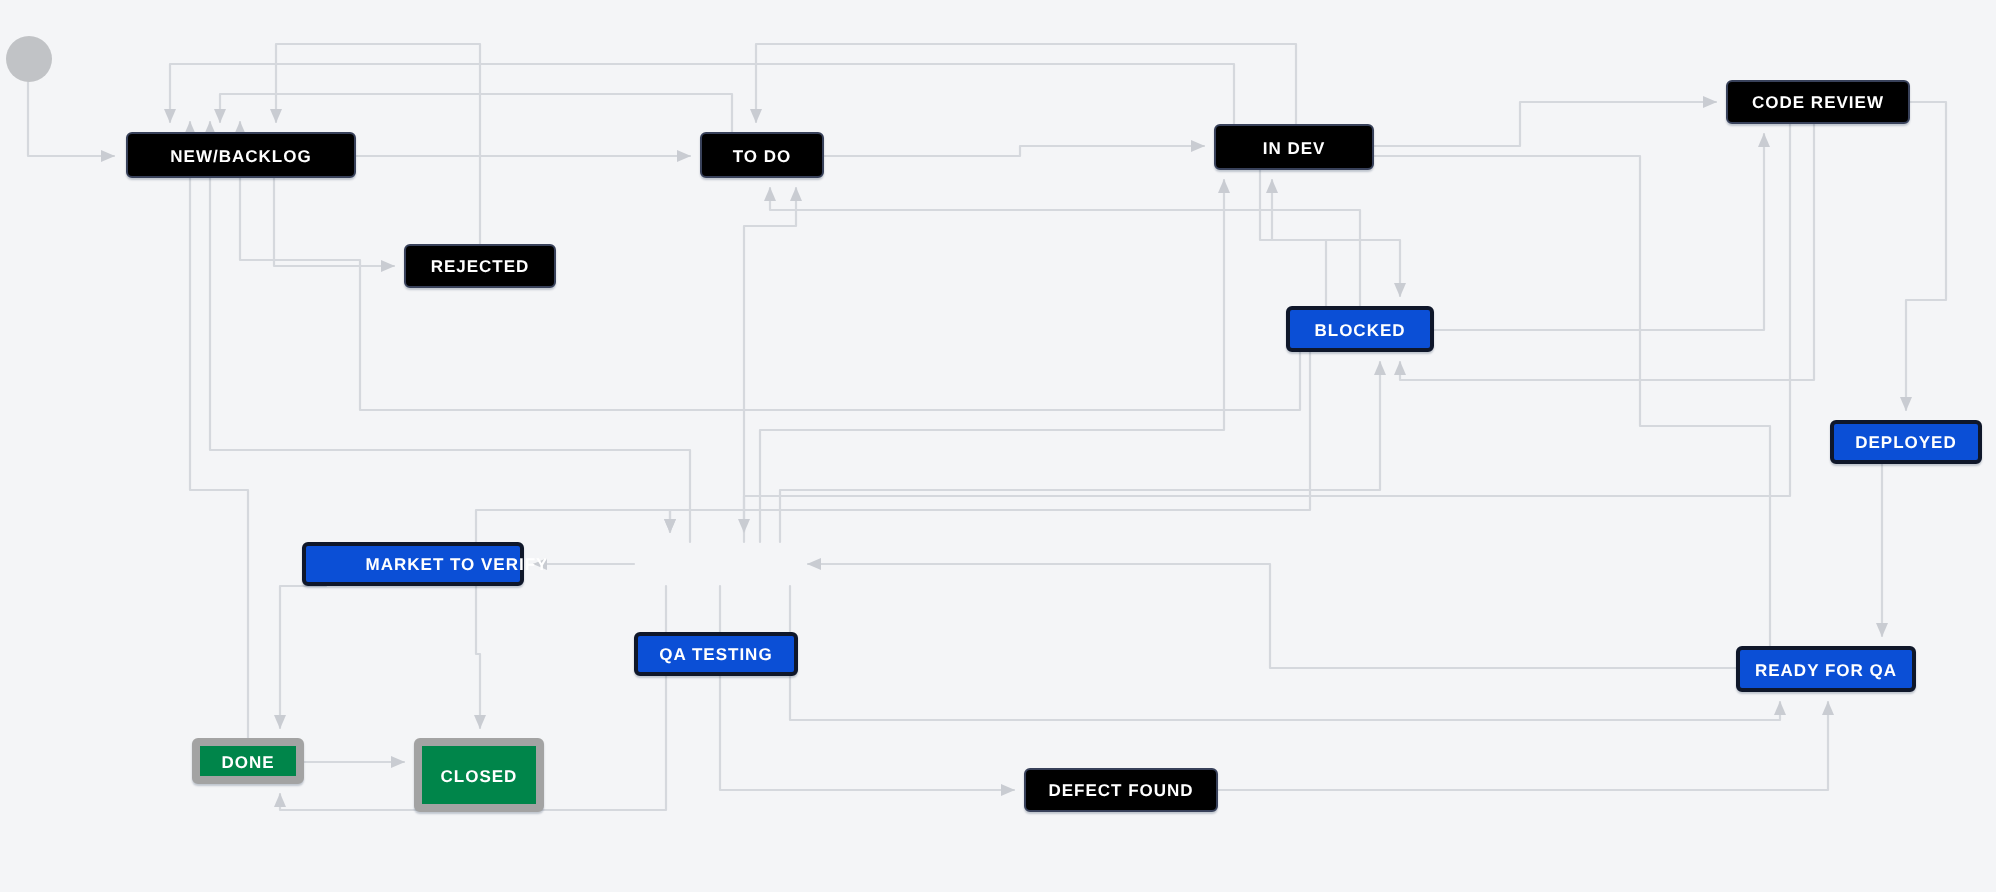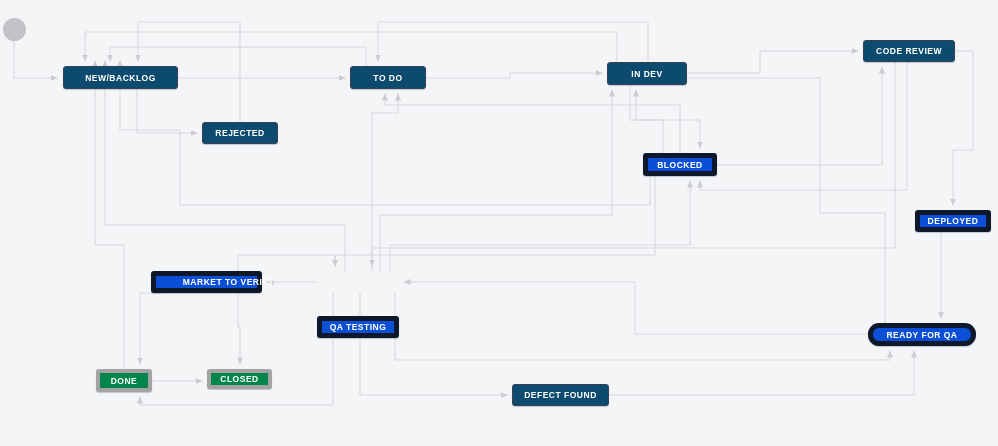--- a/index.html
+++ b/index.html
@@ -33,22 +33,22 @@
     border-radius: 3px;
     color: #ffffff;
     font-size: 8.5px;
     font-weight: bold;
     letter-spacing: 0.5px;
     white-space: nowrap;
     font-family: "Liberation Sans", sans-serif;
     z-index: 5;
     box-shadow: 0 1px 1px rgba(9,30,66,0.22);
   }
-  .node.slate   { background: #0c4a6e; border: 1px solid #38415a; }
-  .node.blue    { background: #0b4fd6; border: 5px solid #0f172a; }
+  .node.slate   { background: #000000; border: 1px solid #38415a; }
+  .node.blue    { background: #0b4fd6; border: 2px solid #0f172a; }
   .node.green   { background: #00854a; border: 4px solid #a3a3a3; }
   .start-node {
     position: absolute;
     width: 23px;
     height: 23px;
     border-radius: 50%;
     background: #c1c3c6;
     z-index: 5;
   }
 </style>
@@ -101,21 +101,21 @@
         <path d="M 124 369 L 124 245 L 95 245 L 95 61" stroke="#d5d8dd" marker-end="url(#arrow)"></path>
       </g>
   </svg>
 
   <div class="start-node" style="left: 3px; top: 18px; width: 23px; height: 23px; background: rgb(193, 195, 198);"></div>
 
   <div id="nodes-layer">
       <div class="node slate" style="left: 63px; top: 66px; width: 115px; height: 23px;">
         <span>NEW/BACKLOG</span>
       </div>
-      <div class="node slate" style="left: 350px; top: 66px; width: 76px; height: 23px;">
+      <div class="node slate" style="left: 350px; top: 66px; width: 62px; height: 23px;">
         <span>TO DO</span>
       </div>
       <div class="node slate" style="left: 607px; top: 62px; width: 80px; height: 23px;">
         <span>IN DEV</span>
       </div>
       <div class="node slate" style="left: 863px; top: 40px; width: 92px; height: 22px;">
         <span>CODE REVIEW</span>
       </div>
       <div class="node slate" style="left: 202px; top: 122px; width: 76px; height: 22px;">
         <span>REJECTED</span>
@@ -125,27 +125,27 @@
       </div>
       <div class="node blue" style="left: 915px; top: 210px; width: 76px; height: 22px;">
         <span>DEPLOYED</span>
       </div>
       <div class="node blue" style="left: 151px; top: 271px; width: 111px; height: 22px; padding-left: 44px;">
         <span>MARKET TO VERIFY</span>
       </div>
       <div class="node blue" style="left: 317px; top: 271px; width: 82px; height: 22px; margin-top: 45px;">
         <span>QA TESTING</span>
       </div>
-      <div class="node blue" style="left: 868px; top: 323px; width: 108px; height: 23px; border-radius: 11px;">
+      <div class="node blue" style="left: 868px; top: 323px; width: 90px; height: 23px;">
         <span>READY FOR QA</span>
       </div>
       <div class="node green" style="left: 96px; top: 369px; width: 56px; height: 23px;">
         <span>DONE</span>
       </div>
-      <div class="node green" style="left: 207px; top: 369px; width: 65px; height: 20px;">
+      <div class="node green" style="left: 207px; top: 369px; width: 65px; height: 37px;">
         <span>CLOSED</span>
       </div>
       <div class="node slate" style="left: 512px; top: 384px; width: 97px; height: 22px;">
         <span>DEFECT FOUND</span>
       </div>
     </div>
 
 </div>
 
 </body></html>

